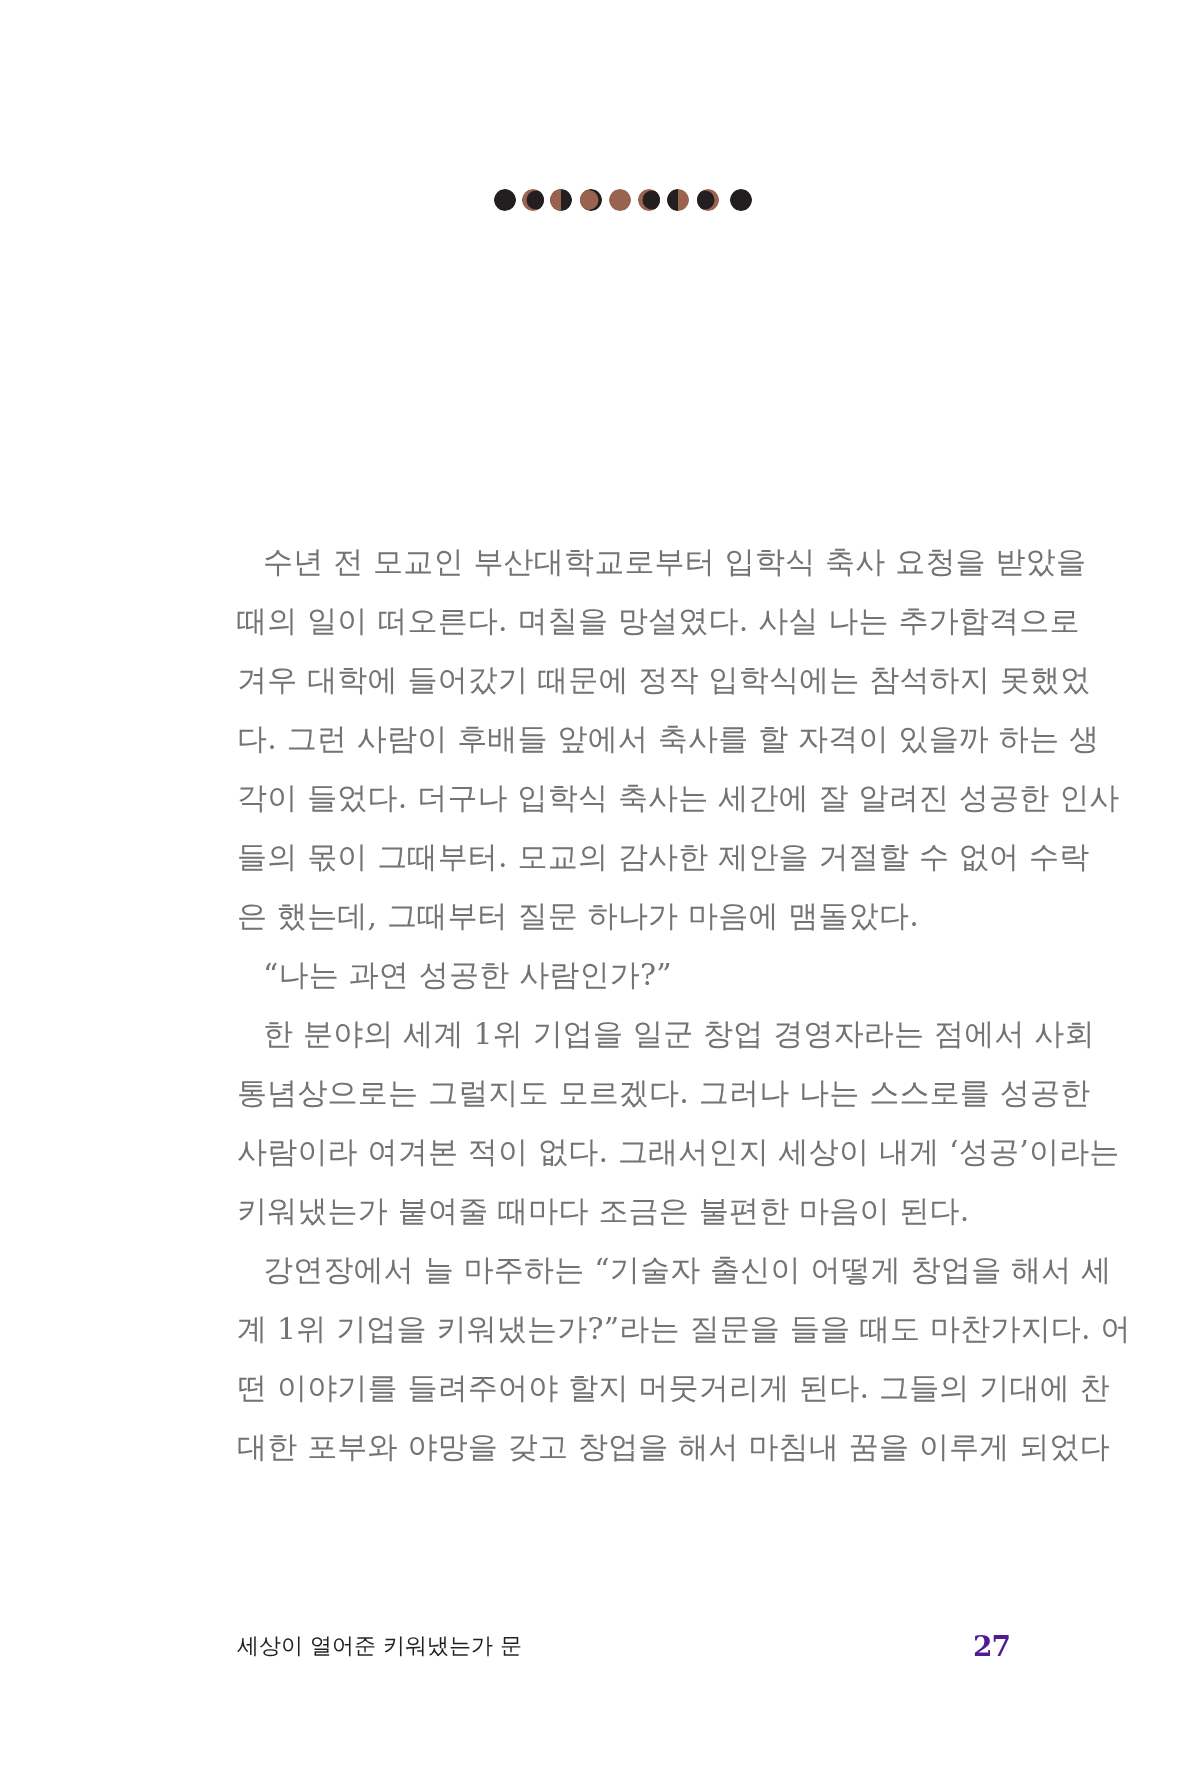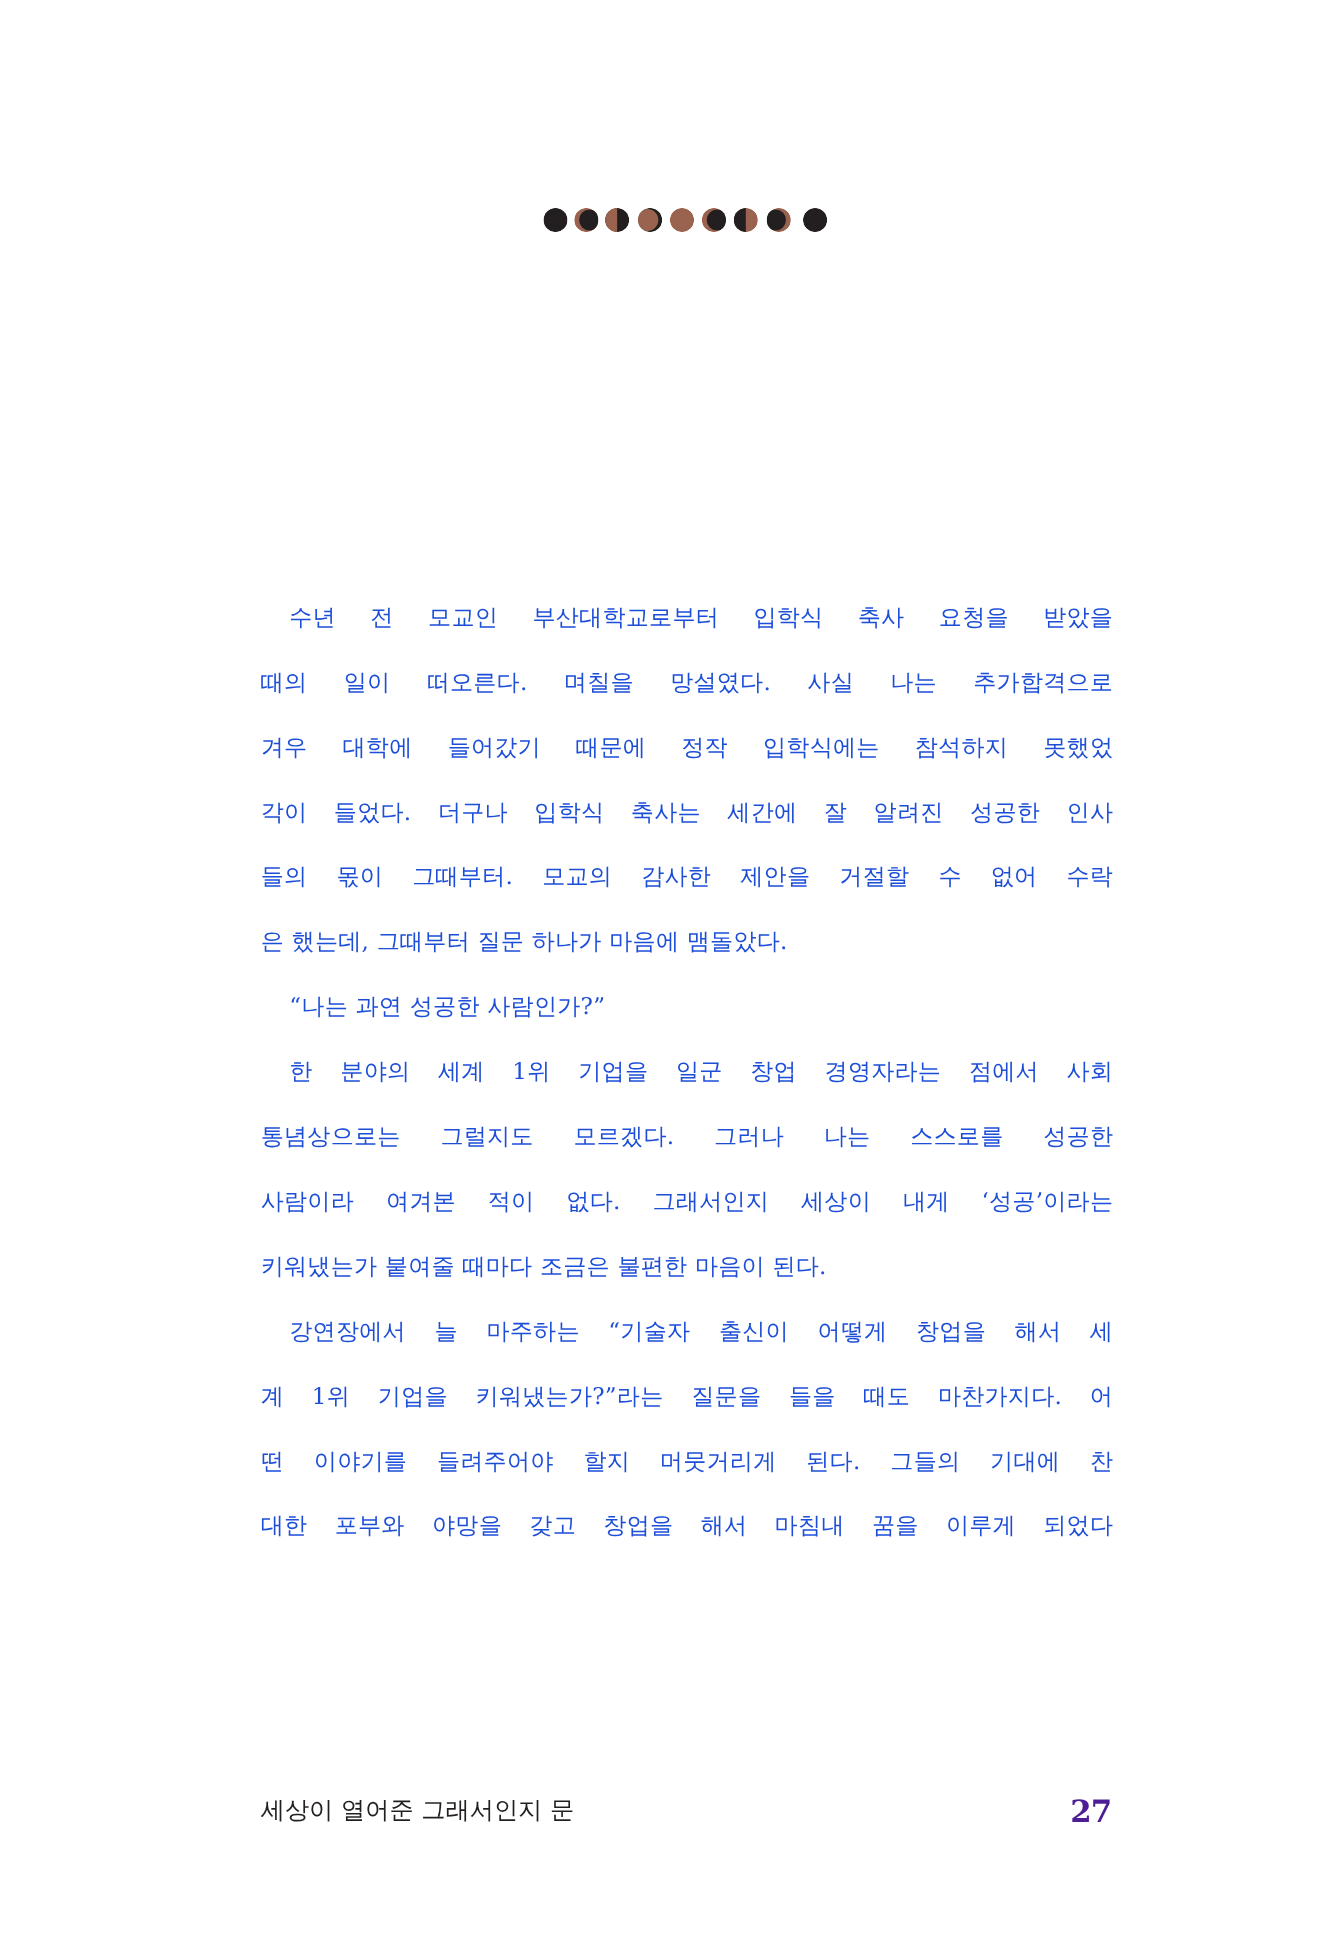--- a/index.html
+++ b/index.html
@@ -3,21 +3,21 @@
 <meta charset="utf-8">
 <style>
   html, body { margin: 0; padding: 0; background: #ffffff; }
   body { width: 1200px; height: 1776px; position: relative; overflow: hidden; }
   .ornament { position: absolute; left: 0; top: 0; width: 1200px; height: 400px; }
   .moon { position: absolute; top: 189px; width: 22px; height: 22px; border-radius: 50%; overflow: hidden; }
   .moon svg { display: block; }
   .body-text {
     position: absolute; left: 237px; top: 532px; width: 775px;
     font-family: "DejaVu Serif", "Liberation Serif", serif;
-    font-size: 21px; line-height: 59px; color: #1d4ed8;
+    font-size: 30px; line-height: 59px; color: #737373;
     letter-spacing: 0.2px;
   }
   .line { display: block; height: 59px; white-space: nowrap; text-align: justify; text-align-last: justify; }
   .line.last { text-align-last: left; }
   .line.indent { padding-left: 26px; }
   .footer-title {
     position: absolute; left: 237px; top: 1631px;
     font-family: "DejaVu Sans", "Liberation Sans", sans-serif;
     font-size: 22px; color: #231f20; font-weight: 500;
   }
@@ -81,28 +81,29 @@
     <svg width="22" height="22" viewBox="0 0 22 22">
         <circle cx="11" cy="11" r="11" fill="#231f20"></circle>
       </svg>
   </div>
 </div>
 
 <div class="body-text">
   <span class="line indent">수년 전 모교인 부산대학교로부터 입학식 축사 요청을 받았을</span>
   <span class="line">때의 일이 떠오른다. 며칠을 망설였다. 사실 나는 추가합격으로</span>
   <span class="line">겨우 대학에 들어갔기 때문에 정작 입학식에는 참석하지 못했었</span>
+  <span class="line">다. 그런 사람이 후배들 앞에서 축사를 할 자격이 있을까 하는 생</span>
   <span class="line">각이 들었다. 더구나 입학식 축사는 세간에 잘 알려진 성공한 인사</span>
   <span class="line">들의 몫이 그때부터. 모교의 감사한 제안을 거절할 수 없어 수락</span>
   <span class="line last">은 했는데, 그때부터 질문 하나가 마음에 맴돌았다.</span>
   <span class="line indent last">“나는 과연 성공한 사람인가?”</span>
   <span class="line indent">한 분야의 세계 1위 기업을 일군 창업 경영자라는 점에서 사회</span>
   <span class="line">통념상으로는 그럴지도 모르겠다. 그러나 나는 스스로를 성공한</span>
   <span class="line">사람이라 여겨본 적이 없다. 그래서인지 세상이 내게 ‘성공’이라는</span>
   <span class="line last">키워냈는가 붙여줄 때마다 조금은 불편한 마음이 된다.</span>
   <span class="line indent">강연장에서 늘 마주하는 “기술자 출신이 어떻게 창업을 해서 세</span>
   <span class="line">계 1위 기업을 키워냈는가?”라는 질문을 들을 때도 마찬가지다. 어</span>
   <span class="line">떤 이야기를 들려주어야 할지 머뭇거리게 된다. 그들의 기대에 찬</span>
   <span class="line">대한 포부와 야망을 갖고 창업을 해서 마침내 꿈을 이루게 되었다</span>
 </div>
 
-<div class="footer-title">세상이 열어준 그래서인지 문</div>
+<div class="footer-title">세상이 열어준 키워냈는가 문</div>
 <div class="page-number">27</div>
 
 </body></html>

